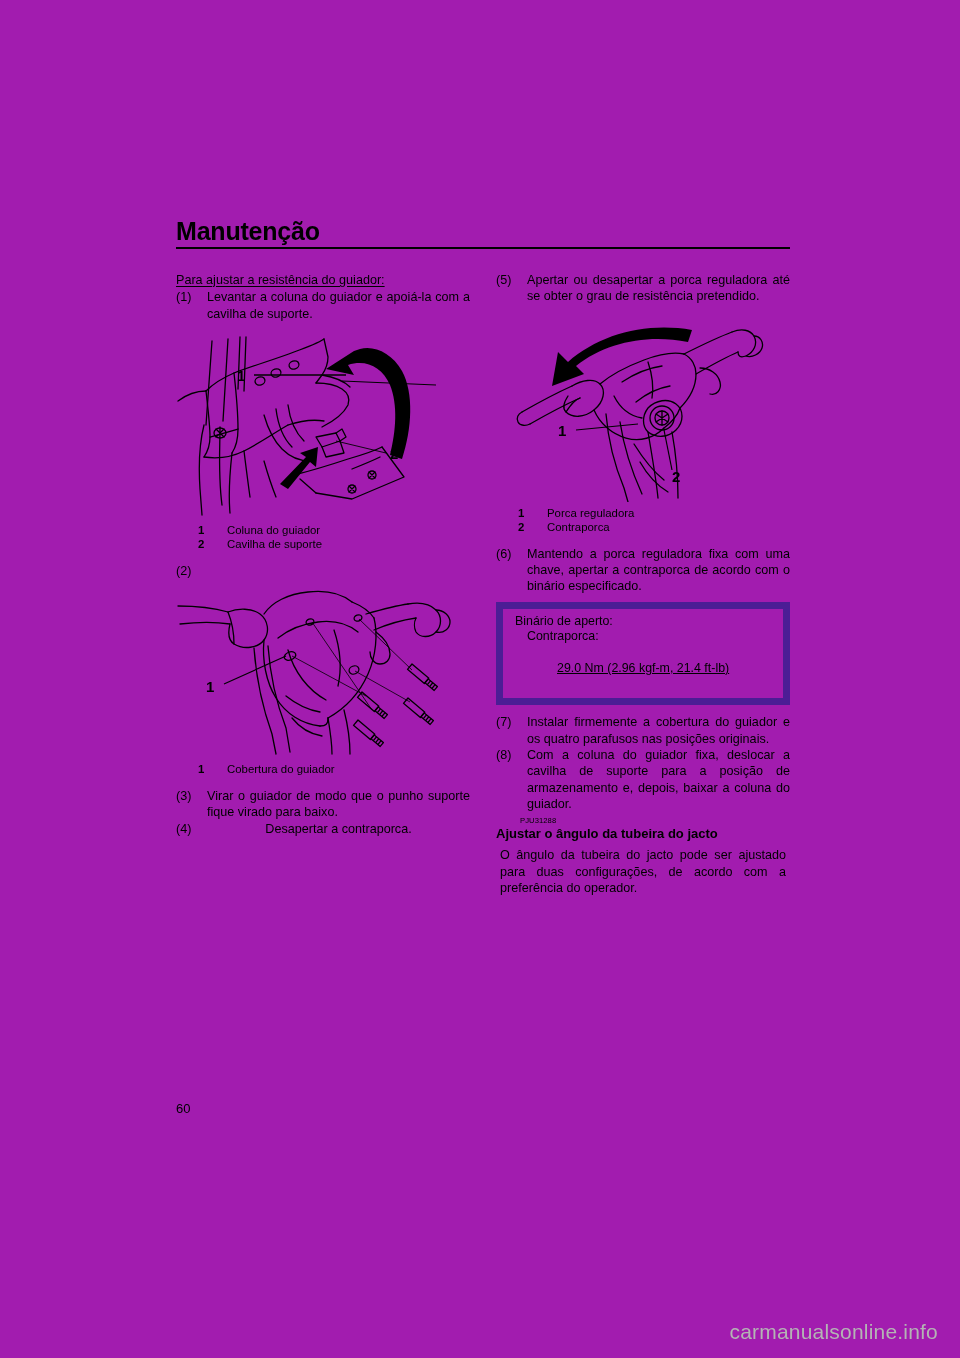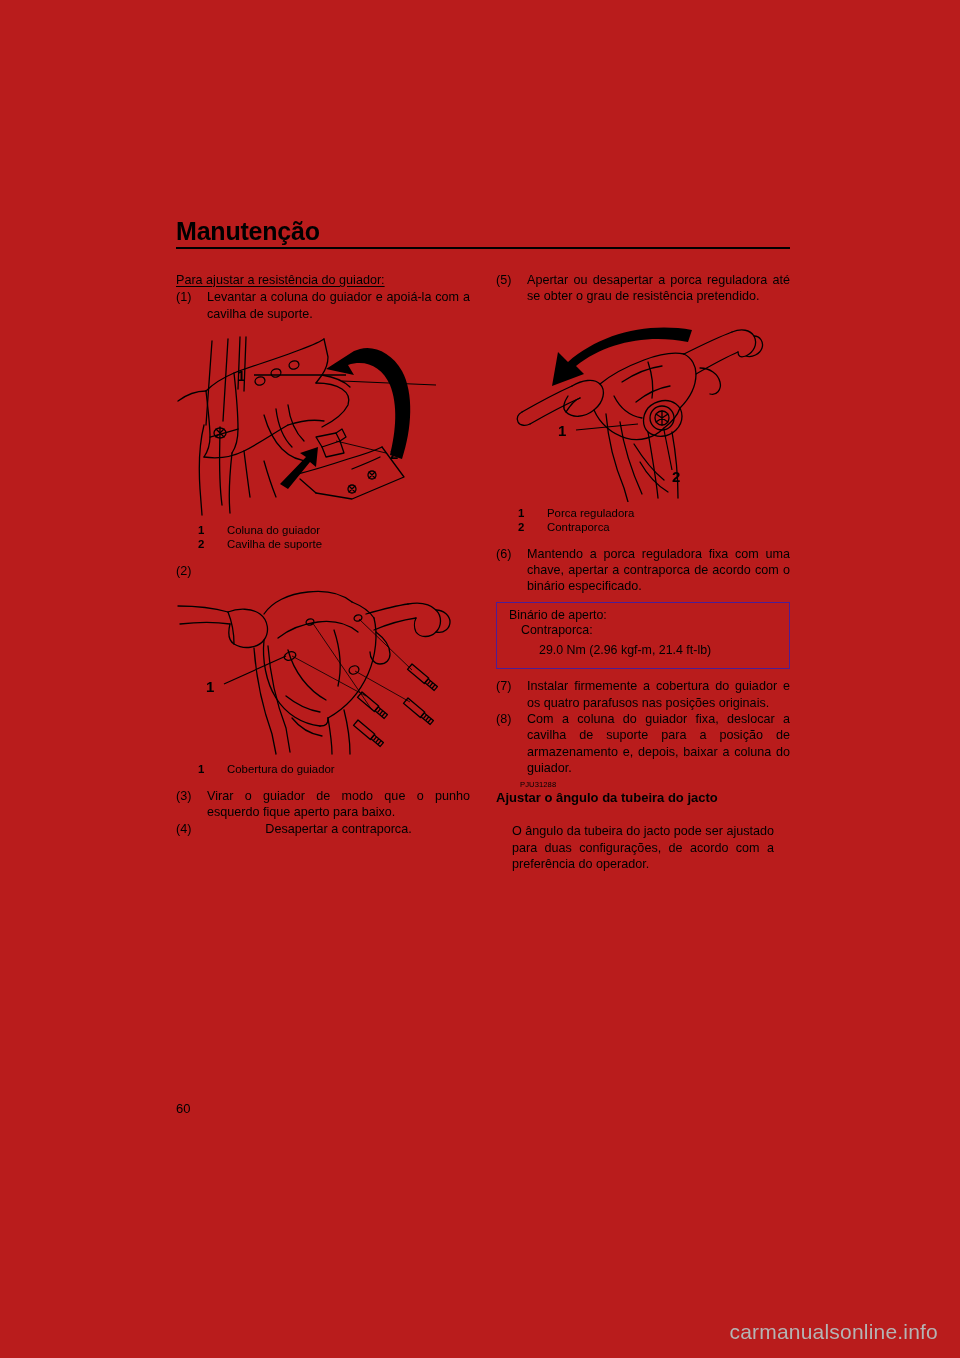--- a/index.html
+++ b/index.html
@@ -14,21 +14,21 @@
     font-family: "Liberation Sans", sans-serif;
     color: #000000;
     overflow: hidden;
   }
 
   .page {
     position: absolute;
     left: 0; top: 0;
     width: 960px;
     height: 1358px;
-    background: #b91c1c;
+    background: #a21caf;
   }
 
   
   .page-header {
     position: absolute;
     left: 176px;
     top: 218px;
     width: 614px;
   }
   .page-header h1 {
@@ -74,21 +74,21 @@
     white-space: nowrap;
   }
   .step-body {
     flex: 1 1 auto;
     text-align: justify;
     text-justify: inter-word;
   }
   .step-body.nojust { text-align: center; }
 
   .para {
-    margin: 16px;
+    margin: 4px;
     text-align: justify;
   }
 
   
   .legend {
     margin: 0;
     font-size: 11.4px;
     line-height: 14.6px;
     display: flex;
   }
@@ -96,29 +96,29 @@
     font-weight: bold;
     flex: 0 0 auto;
     width: 13px;
     text-align: left;
   }
   .legend-txt { flex: 1 1 auto; padding-left: 16px; }
   .legend-block { margin-left: 22px; }
 
   
   .spec-box {
-    border: 1px solid #4c1d95;
+    border: 7px solid #4c1d95;
     padding: 5px 8px 6px 12px;
     margin: 7px 0 9px 0;
     font-size: 12.4px;
     line-height: 15.6px;
   }
   .spec-l1 { margin: 0; }
   .spec-l2 { margin: 0; padding-left: 12px; }
-  .spec-l3 { margin: 4px; padding-left: 26px; }
+  .spec-l3 { margin: 16px; padding-left: 26px; text-decoration: underline; }
 
   
   .sect-code {
     font-size: 7.6px;
     line-height: 9px;
     margin: 4px 0 0 0;
     letter-spacing: 0.1px;
     padding-left: 24px;
   }
   .sect-title {
@@ -350,21 +350,21 @@
       <div class="legend">
         <span class="legend-num">1</span>
         <span class="legend-txt">Cobertura do guiador</span>
       </div>
     </div>
 
     <div class="gap-md"></div>
 
     <div class="step">
       <span class="step-num">(3)</span>
-      <span class="step-body">Virar o guiador de modo que o punho esquerdo fique aperto para baixo.</span>
+      <span class="step-body">Virar o guiador de modo que o punho suporte fique virado para baixo.</span>
     </div>
     <div class="step">
       <span class="step-num">(4)</span>
       <span class="step-body nojust">Desapertar a contraporca.</span>
     </div>
 
   </div>
 
   <div class="col col-right">
 

